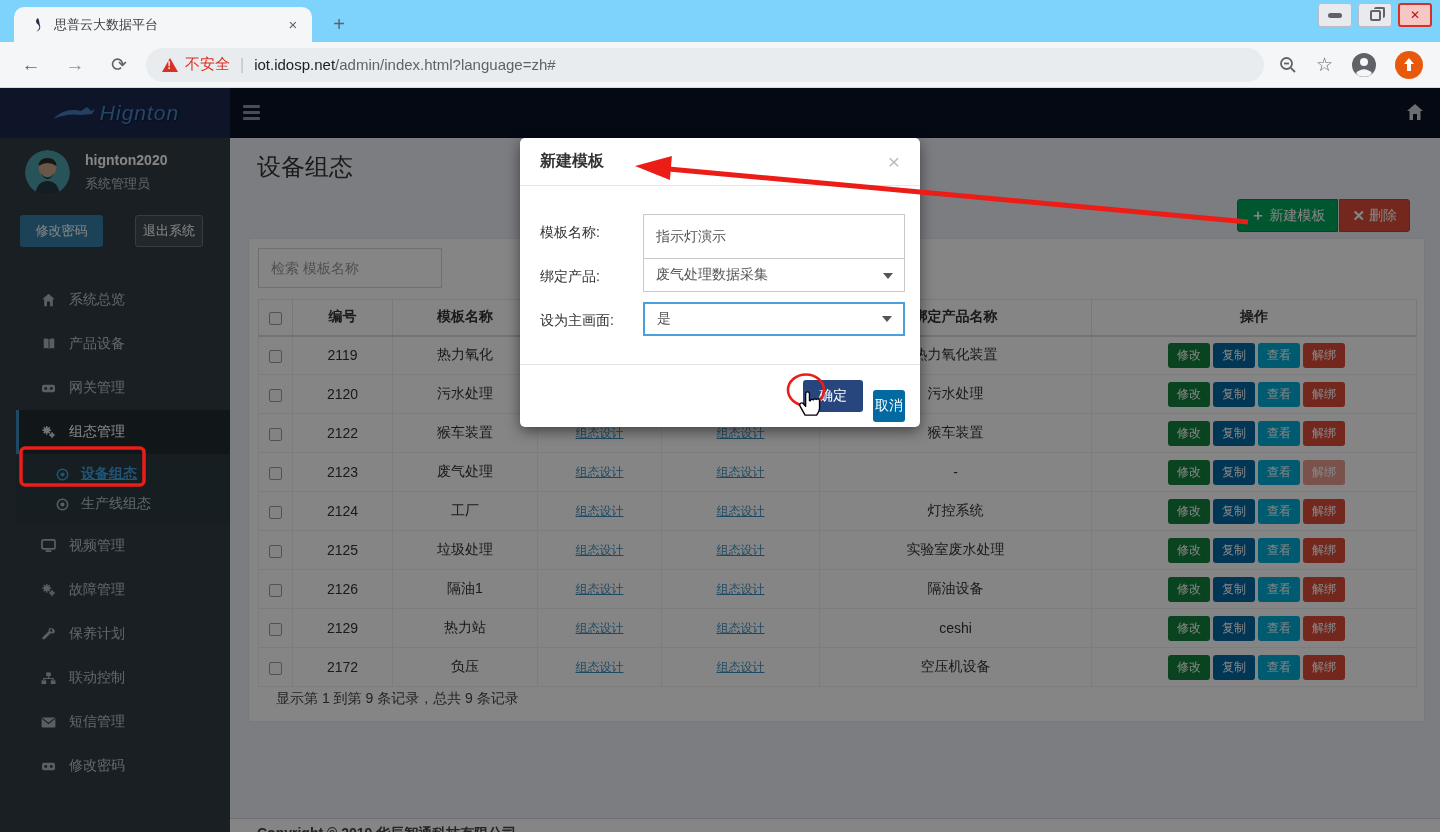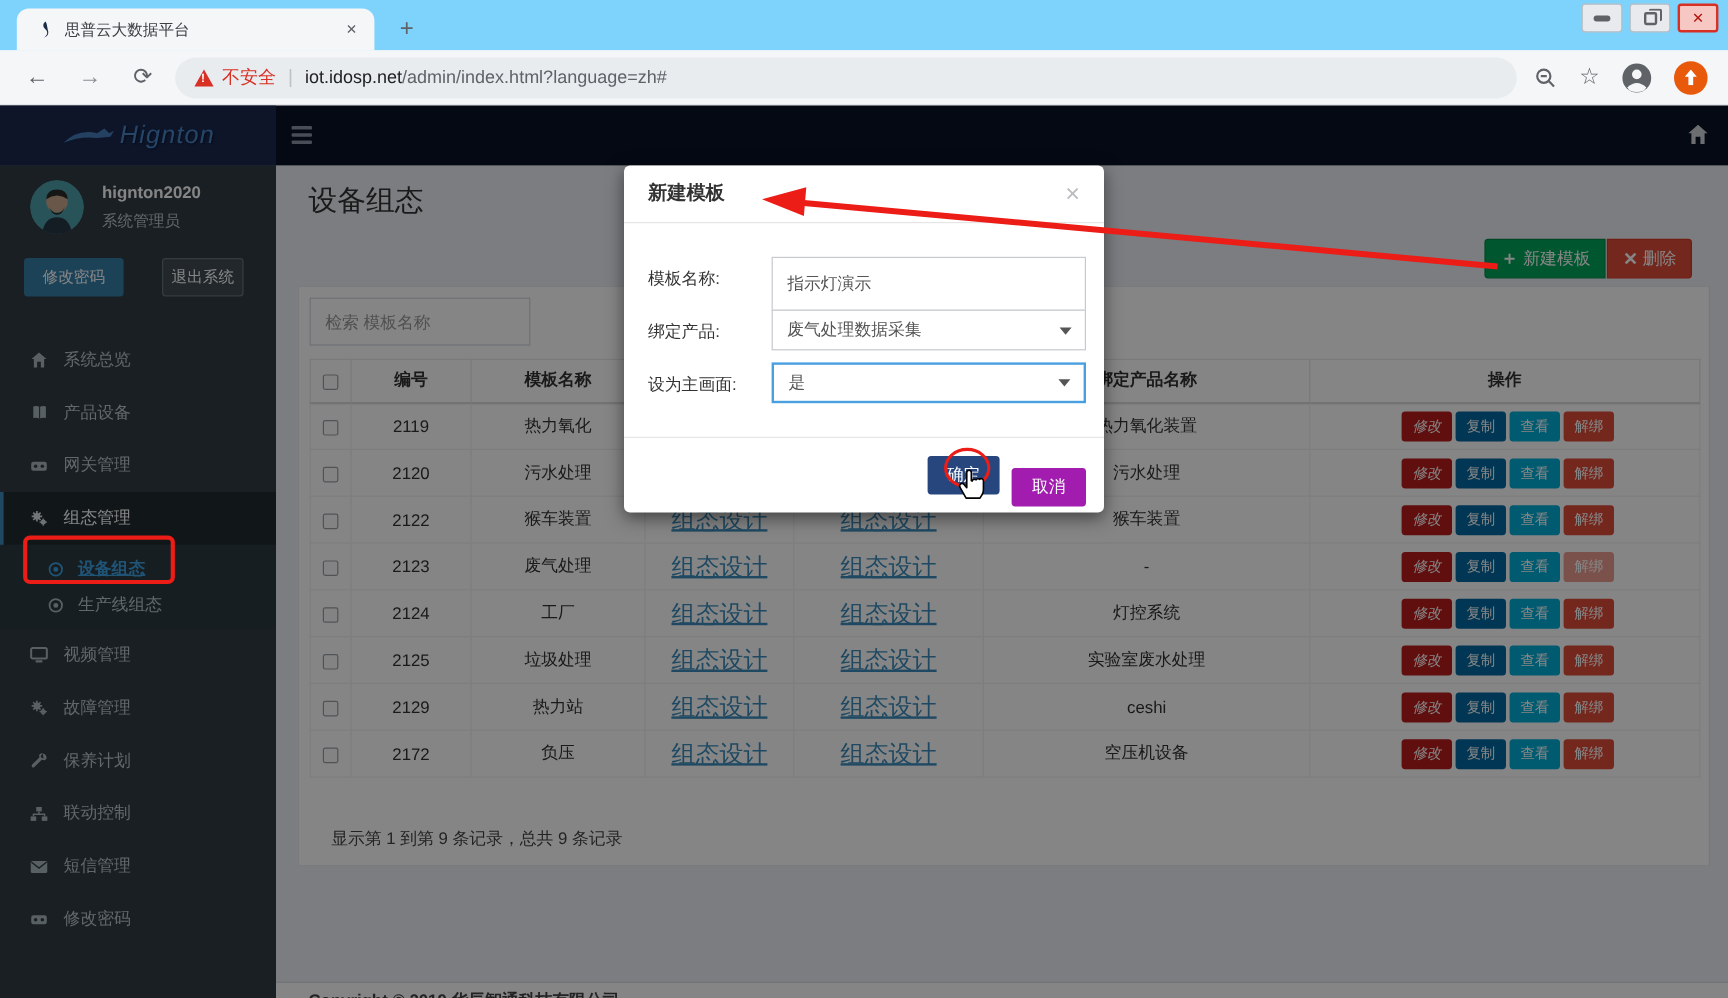--- a/index.html
+++ b/index.html
@@ -45,21 +45,21 @@
 
   .sidebar { position:absolute; left:0; top:50px; width:230px; height:694px; background:#333c44; }
   .user-panel { position:absolute; left:25px; top:12px; display:flex; }
   .avatar { width:45px; height:45px; border-radius:50%; overflow:hidden; flex:none; }
   .user-meta { margin-left:15px; padding-top:2px; }
   .user-name { color:#fff; font-size:14px; font-weight:bold; }
   .user-role { color:#b8c7ce; font-size:13px; margin-top:7px; }
   .user-btns { position:absolute; left:0; top:77px; width:230px; }
   .btn-pwd { position:absolute; left:20px; width:83px; height:32px; background:#367fa9; color:#fff; font-size:13px; border:none; border-radius:3px; }
   .btn-logout { position:absolute; left:135px; width:68px; height:32px; background:#424b54; color:#fff; font-size:13px; border:1px solid #6a737c; border-radius:3px; }
-  .menu { position:absolute; left:0; top:140px; width:273px; }
+  .menu { position:absolute; left:16px; top:140px; width:273px; }
   .menu-item { height:44px; display:flex; align-items:center; padding-left:24px; color:#b8c7ce; font-size:14px; position:relative; cursor:pointer; }
   .menu-item .mi-icon { width:17px; display:inline-flex; justify-content:center; margin-right:12px; }
   .menu-item.active { background:#222c31; border-left:3px solid #3c8dbc; padding-left:21px; color:#fff; }
   .chev { position:absolute; right:24px; top:50%; width:8px; height:8px; border-left:2px solid #8a959c; border-bottom:2px solid #8a959c; }
   .chev.left { transform:translateY(-50%) rotate(45deg); }
   .chev.down { transform:translateY(-70%) rotate(-45deg); }
   .submenu { background:#2c3b41; padding:5px 0; }
   .submenu-item { height:30px; display:flex; align-items:center; padding-left:40px; color:#b8c7ce; font-size:14px; cursor:pointer; }
   .submenu-item .mi-icon { width:15px; margin-right:10px; display:inline-flex; }
   .submenu-item.current { color:#3ea2e5; }
@@ -73,43 +73,43 @@
   .bicon { font-weight:bold; font-size:15px; }
 
   .content-box { position:absolute; left:18px; top:100px; width:1177px; height:484px; background:#fff; border:1px solid #e4e7ea; padding:9px; }
   .search-input { width:184px; height:40px; border:1px solid #d2d6de; padding:0 12px; font-size:14px; color:#555; background:#fff; }
   .search-input::placeholder { color:#999; }
   table.grid { border-collapse:collapse; table-layout:fixed; width:1159px; margin-top:11px; }
   table.grid th { height:36px; font-size:14px; color:#333; border:1px solid #e8e8e8; border-bottom:2px solid #ddd; text-align:center; font-weight:bold; }
   table.grid td { height:39px; font-size:14px; color:#333; border:1px solid #f0f0f0; text-align:center; }
   td.cell-actions { text-align:left; padding-left:8px; }
   .cb { display:inline-block; width:13px; height:13px; border:1px solid #9aa0a6; background:#fbfbfb; border-radius:2px; vertical-align:middle; }
-  a.cfg-link { color:#3c8dbc; text-decoration:underline; font-size:20px; }
+  a.cfg-link { color:#3c8dbc; text-decoration:underline; font-size:12px; }
   .abtn { display:inline-block; padding:4px 9px; margin-right:3px; font-size:12px; color:#fff; border-radius:3px; cursor:pointer; }
-  .a-edit { background:#b91c1c;font-style:italic; } .a-copy { background:#0369a1;font-family:Liberation Serif, serif; } .a-view { background:#00acd6; } .a-unbind { background:#dd4b39; }
+  .a-edit { background:#15803d; } .a-copy { background:#0369a1;font-family:Liberation Serif, serif; } .a-view { background:#00acd6; } .a-unbind { background:#dd4b39; }
   .abtn.disabled { opacity:.55; }
   .summary { position:absolute; left:9px; bottom:13px; font-size:14px; color:#444; padding-left:18px; }
   .app-footer { position:absolute; left:0; top:680px; width:1210px; height:14px; background:#fff; border-top:1px solid #d2d6de; padding:6px 0 0 27px; font-size:14px; font-weight:bold; color:#444; }
 
   
   .overlay { position:absolute; left:0; top:0; width:1440px; height:744px; background:rgba(0,0,0,0.48); z-index:50; }
   .modal { position:absolute; left:520px; top:50px; width:400px; height:289px; background:#fff; border-radius:5px; box-shadow:0 4px 14px rgba(0,0,0,.5); z-index:100; }
   .modal-header { height:48px; border-bottom:1px solid #e5e5e5; display:flex; align-items:center; padding:0 20px; }
   .modal-title { font-size:16px; font-weight:bold; color:#333; }
   .modal-close { margin-left:auto; color:#b9bdc1; font-size:21px; line-height:1; cursor:pointer; }
   .modal-body { position:relative; height:178px; }
   .m-label { position:absolute; left:20px; font-size:14px; color:#333; }
   .m-ctl { position:absolute; left:123px; width:262px; height:34px; border:1px solid #c6cacc; font-size:14px; color:#555; display:flex; align-items:center; padding:0 12px; background:#fff; }
   .m-ctl.focused { border:2px solid #4a9fe0; }
   input.m-input { width:262px; height:45px; border:1px solid #c6cacc; font-size:14px; color:#555; padding:0 12px; position:absolute; left:123px; }
   .caret { position:absolute; right:11px; top:14px; width:0; height:0; border-left:5px solid transparent; border-right:5px solid transparent; border-top:6px solid #555; }
   .m-ctl.focused .caret { top:12px; }
   .modal-footer { height:63px; border-top:1px solid #e5e5e5; display:flex; align-items:center; justify-content:flex-end; padding:0 15px; gap:10px; }
   .btn-ok { width:60px; height:32px; background:#28467e; color:#fff; border:none; border-radius:3px; font-size:14px; }
-  .btn-cancel { width:62px; height:32px; background:#a21caf; color:#fff; border:none; border-radius:3px; font-size:14px;margin-top:20px; }
+  .btn-cancel { width:32px; height:32px; background:#0369a1; color:#fff; border:none; border-radius:3px; font-size:14px;margin-top:20px; }
 
   .annotations { position:absolute; left:0; top:0; width:1440px; height:832px; z-index:300; pointer-events:none; }
 </style>
 </head>
 <body>
 
 <div class="titlebar">
   <div class="tab">
     <svg class="tab-favicon" viewBox="0 0 16 16">
         <path d="M8 1 C5 3 6 6 8 7.5 C10 9 10 12 6.5 14.5 C9 14 11 11.5 10 8.5 C9.3 6.5 9.5 3.5 8 1 Z" fill="#1f2c49"></path>
@@ -413,20 +413,29 @@
               <td><span class="cb"></span></td>
               <td>2125</td>
               <td>垃圾处理</td>
               <td><a class="cfg-link" href="#">组态设计</a></td>
               <td><a class="cfg-link" href="#">组态设计</a></td>
               <td>实验室废水处理</td>
               <td class="cell-actions"><span class="abtn a-edit">修改</span><span class="abtn a-copy">复制</span><span class="abtn a-view">查看</span><span class="abtn a-unbind">解绑</span></td>
             </tr>
             <tr>
               <td><span class="cb"></span></td>
+              <td>2126</td>
+              <td>隔油1</td>
+              <td><a class="cfg-link" href="#">组态设计</a></td>
+              <td><a class="cfg-link" href="#">组态设计</a></td>
+              <td>隔油设备</td>
+              <td class="cell-actions"><span class="abtn a-edit">修改</span><span class="abtn a-copy">复制</span><span class="abtn a-view">查看</span><span class="abtn a-unbind">解绑</span></td>
+            </tr>
+            <tr>
+              <td><span class="cb"></span></td>
               <td>2129</td>
               <td>热力站</td>
               <td><a class="cfg-link" href="#">组态设计</a></td>
               <td><a class="cfg-link" href="#">组态设计</a></td>
               <td>ceshi</td>
               <td class="cell-actions"><span class="abtn a-edit">修改</span><span class="abtn a-copy">复制</span><span class="abtn a-view">查看</span><span class="abtn a-unbind">解绑</span></td>
             </tr>
             <tr>
               <td><span class="cb"></span></td>
               <td>2172</td>

